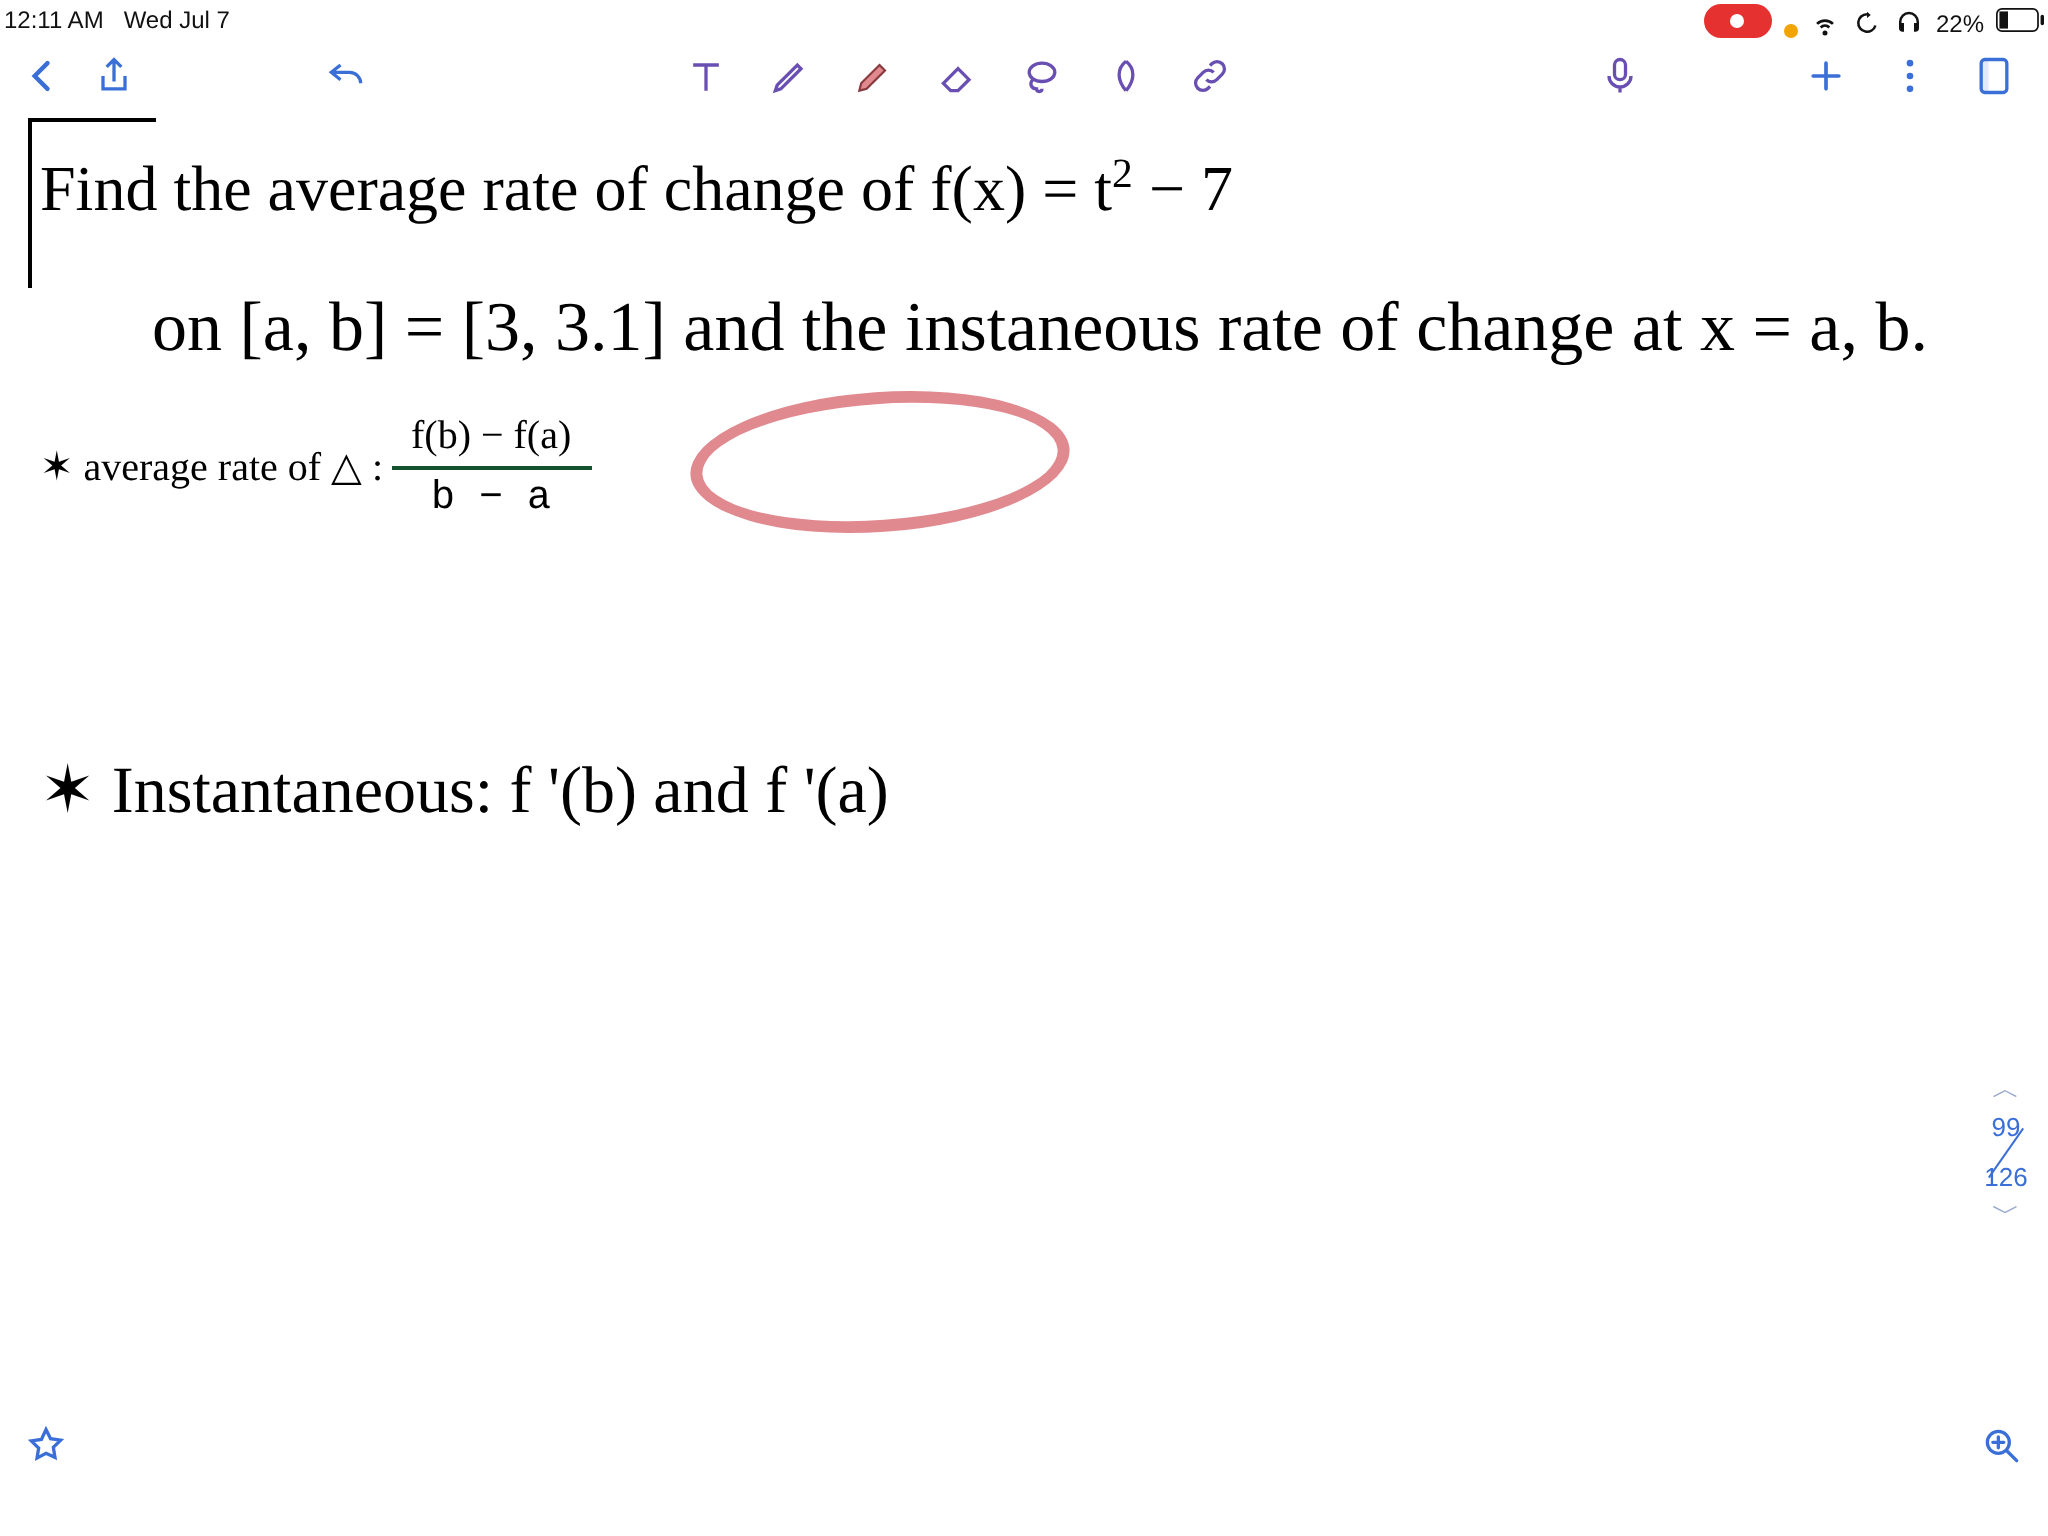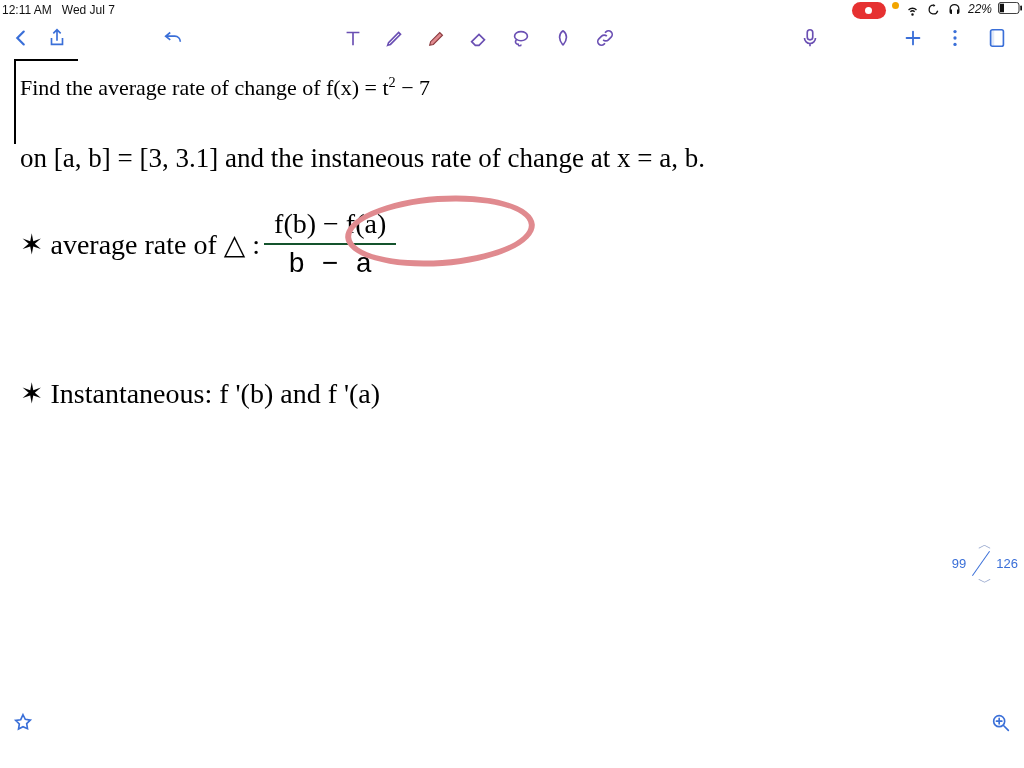--- a/index.html
+++ b/index.html
@@ -1,19 +1,19 @@
 <!DOCTYPE html>
 <html><head>
 <meta charset="utf-8">
 <style>
 * { margin: 0; padding: 0; box-sizing: border-box; }
 html, body { width: 1024px; height: 768px; overflow: hidden; font-family: -apple-system, Helvetica, Arial, sans-serif; }
 .status-bar { height: 20px; display: flex; justify-content: space-between; align-items: center; padding: 0 2px; font-size: 12px; color: #111; }
 .status-left { display: flex; gap: 10px; }
-.status-right { display: flex; gap: 6px; align-items: flex-start; font-style: italic; }
+.status-right { display: flex; gap: 6px; align-items: flex-end; }
 .rec-pill { background:#e63131; color:#fff; border-radius:9px; width:34px; height:17px; display:flex; align-items:center; justify-content:center; }
 .rec-dot { width:7px; height:7px; border-radius:50%; background:#fff; }
 .orange-dot { width:7px; height:7px; border-radius:50%; background:#f2a500; }
 .toolbar { height: 36px; display: flex; align-items: center; padding: 0 8px; gap: 6px; }
 .tb-left, .tb-center, .tb-right, .tb-mic { display:flex; align-items:center; gap:10px; }
 .tb-left { width:200px; }
 .tb-center { flex:1; justify-content:center; gap:16px; }
 .tb-mic { width:120px; justify-content:center; }
 .tb-right { width:140px; justify-content:flex-end; gap:16px; padding-right:6px; }
 .icon-btn { width:26px; height:26px; display:flex; align-items:center; justify-content:center; color:#3a6fd8; cursor:pointer; }
@@ -22,21 +22,21 @@
 .canvas { position:relative; width:1024px; height:682px; background:#fff; overflow:hidden; }
 .hand { position:absolute; font-family: "Comic Sans MS", "Segoe Script", cursive; color:#000; line-height:1.25; }
 .sup { font-size:0.65em; vertical-align:super; }
 .frac { display:inline-flex; flex-direction:column; align-items:center; vertical-align:middle; margin:0 4px; }
 .frac .num { border-bottom:2px solid #14532d; padding:0 10px 2px; }
 .frac .den { padding:2px 10px 0;font-family:Liberation Mono, monospace; }
 .red-mark { position:absolute; border:6px solid #e08a8f; border-radius:50%; transform:rotate(-4deg); }
 .vline { position:absolute; width:2px; background:#000; }
 .page-nav { position:absolute; right:6px; top:480px; display:flex; flex-direction:column; align-items:center; gap:2px; color:#3a6fd8; font-size:13px; }
 .page-nav .chev { font-size:14px; color:#9inaaff; cursor:pointer; color:#9aaacf; }
-.page-frac { display:flex; flex-direction:row; align-items:center; line-height:1.2; }
+.page-frac { display:flex; flex-direction:column; align-items:center; line-height:1.2; }
 .page-frac .sl { height:1px; width:30px; background:#3a6fd8; transform:rotate(-55deg); margin:4px 0;}
 .bottom-bar { position:absolute; bottom:0; left:0; right:0; height:30px; display:flex; justify-content:space-between; align-items:center; padding:0 10px; background:#fff; }
 .svg-i { width:22px; height:22px; display:block; }
 </style>
 </head>
 <body>
 
 <div class="status-bar">
   <div class="status-left">
     <span>12:11 AM</span>
@@ -158,39 +158,39 @@
           <rect x="5" y="3" width="4" height="18" fill="currentColor" opacity="0.15"></rect>
         </svg>
     </span>
   </div>
 </div>
 
 <div class="canvas">
   <div class="vline" style="left:14px; top:3px; height:85px;"></div>
   <div class="hand" style="left:14px; top:3px; width:64px; height:2px; background:#000;"></div>
 
-  <div class="hand" style="left:20px; top:18px; font-size:22px;">
+  <div class="hand" style="left:20px; top:18px; font-size:32px;">
     <span>Find the average rate of change of f(x) = t</span><span class="sup">2</span><span> − 7</span>
   </div>
 
-  <div class="hand" style="left:20px; top:86px; font-size:27px; width:1000px;">
+  <div class="hand" style="left:20px; top:86px; font-size:35px; width:1000px;text-align:center;">
     <span>on [a, b] = [3, 3.1] and the instaneous rate of change at x = a, b.</span>
   </div>
 
-  <div class="hand" style="left:20px; top:150px; font-size:28px; display:flex; align-items:center;">
+  <div class="hand" style="left:20px; top:150px; font-size:20px; display:flex; align-items:center;">
     <span>✶ average rate of △ :</span>
     <span class="frac">
       <span class="num">f(b) − f(a)</span>
       <span class="den">b − a</span>
     </span>
   </div>
 
   <div class="red-mark" style="left:345px; top:140px; width:190px; height:70px;"></div>
 
-  <div class="hand" style="left:20px; top:320px; font-size:28px;">
+  <div class="hand" style="left:20px; top:320px; font-size:33px;">
     <span>✶ Instantaneous:  f '(b)  and  f '(a)</span>
   </div>
 
   <div class="page-nav">
     <span class="chev">︿</span>
     <div class="page-frac">
       <span>99</span>
       <span class="sl"></span>
       <span>126</span>
     </div>

